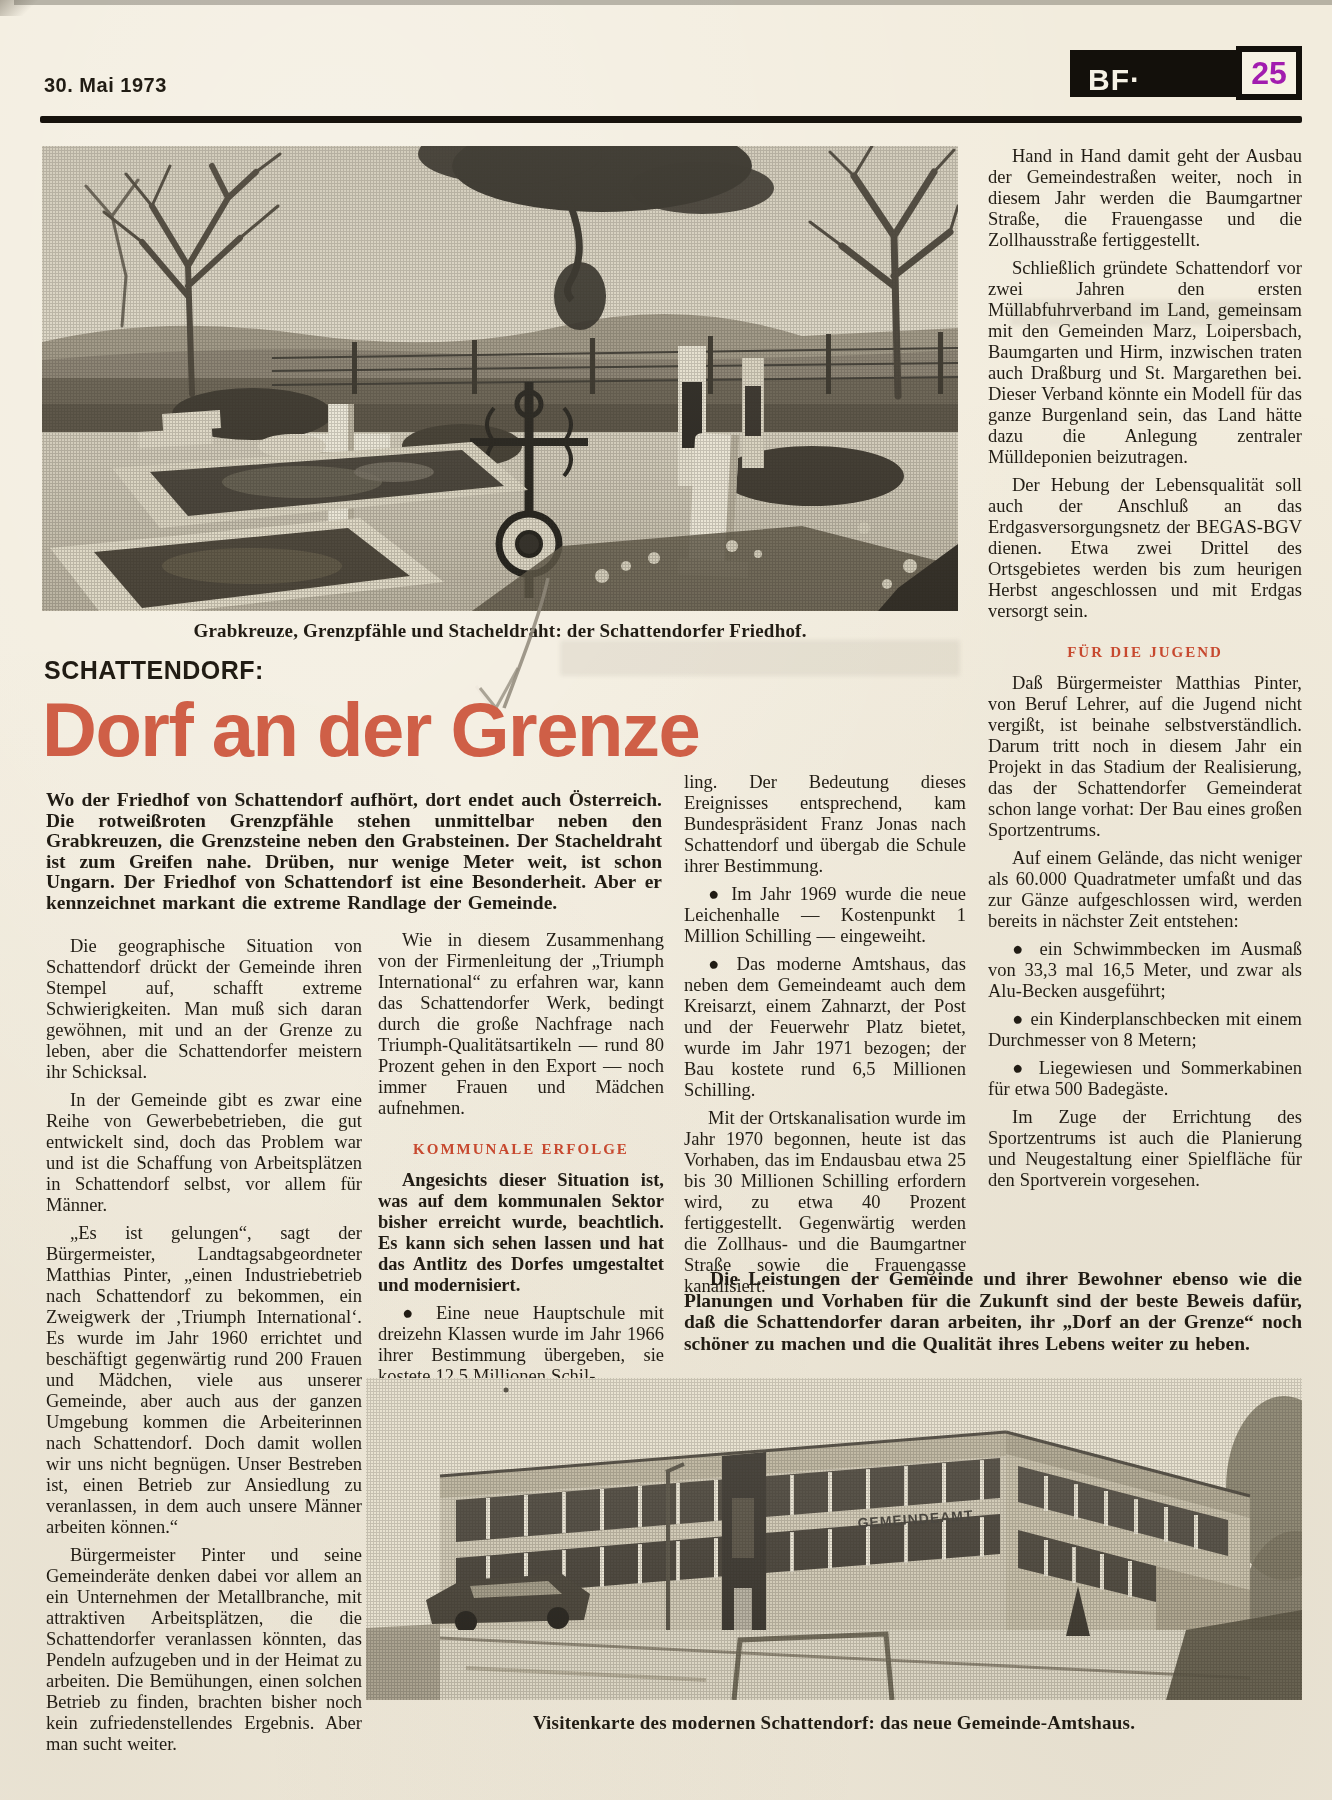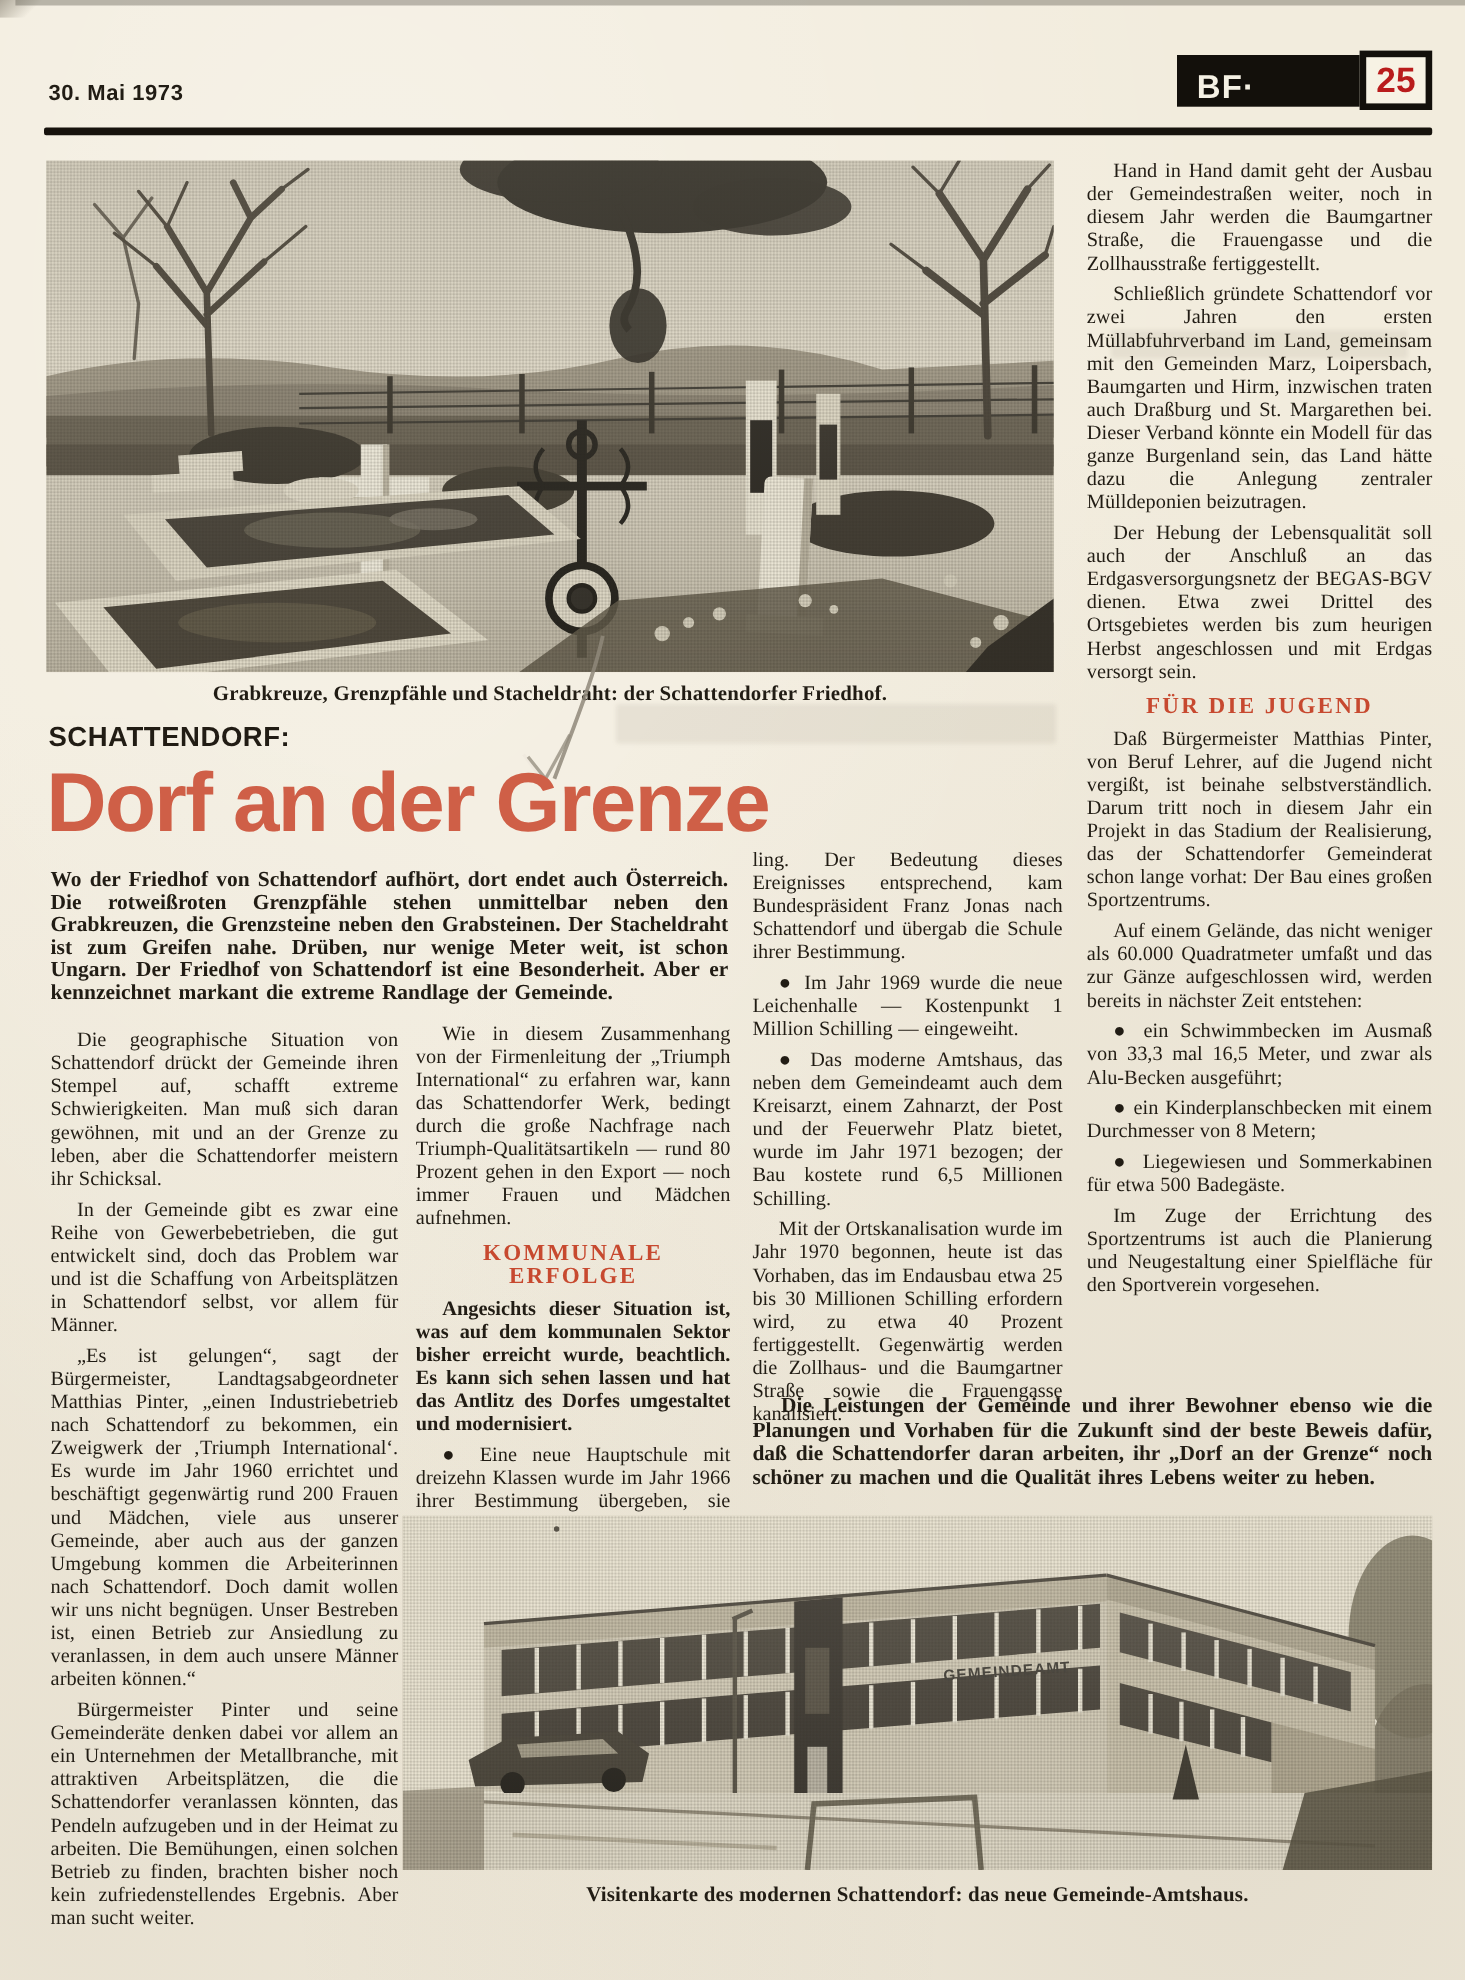--- a/index.html
+++ b/index.html
@@ -18,21 +18,21 @@
       radial-gradient(ellipse at 5% 95%, rgba(110,95,70,.08), transparent 45%);
   }
   .abs{position:absolute;}
   
   .date{left:44px; top:74px; font-family:"Liberation Sans",sans-serif; font-weight:700; font-size:20px; letter-spacing:.5px;}
   .bf-box{left:1070px; top:50px; width:168px; height:47px; background:var(--masthead-bg,#13100b);
     color:#f5f1e4; font-family:"Liberation Sans",sans-serif; font-weight:700; font-size:30px;
     display:flex; align-items:flex-end; padding-left:18px; box-sizing:border-box; letter-spacing:1px;}
   .num-box{left:1236px; top:46px; width:66px; height:54px; background:#f7f2e4; border:6px solid var(--masthead-bg,#13100b);
     box-sizing:border-box; display:flex; align-items:center; justify-content:center;
-    font-family:"Liberation Sans",sans-serif; font-weight:700; font-size:32px; color:#b91c1c;}
+    font-family:"Liberation Sans",sans-serif; font-weight:700; font-size:32px; color:#a21caf;}
   .rule{left:40px; top:116px; width:1262px; height:7px; background:#17130d; border-radius:2px;}
   .top-edge{left:14px; top:0; width:1318px; height:5px; background:#2e2a22; opacity:.30;}
   .corner-mark{left:0; top:0; width:44px; height:16px; background:linear-gradient(135deg,#5a5344,transparent 65%); opacity:.45;}
   
   .photo{overflow:hidden; background:#cdc7b6;}
   .photo svg{display:block;}
   .dots{position:absolute; inset:0; pointer-events:none;
     background-image:radial-gradient(rgba(25,20,12,.20) 1px, transparent 1.35px);
     background-size:3px 3px;}
   .veil{position:absolute; inset:0; pointer-events:none;
@@ -42,21 +42,21 @@
   .kicker{left:44px; top:656px; font-family:"Liberation Sans",sans-serif; font-weight:700; font-size:25px; letter-spacing:.5px;}
   .headline{left:42px; top:692px; width:860px; font-family:"Liberation Sans",sans-serif; font-weight:700;
     font-size:76px; line-height:1.0; letter-spacing:-1.5px; color:var(--accent-headline,#cf5f47);}
   
   .lead{left:46px; top:790px; width:616px; font-weight:700; font-size:19.5px; line-height:20.5px;
     text-align:justify; word-spacing:2px;}
   .col{ text-align:justify; font-size:18.5px; line-height:21px; word-spacing:.5px;}
   .col p{margin:0 0 7px; text-indent:24px;}
   .col p.bold{font-weight:700;}
   .subhead{color:var(--accent-subhead,#c7492f); font-weight:700; text-align:center; text-indent:0 !important;
-    letter-spacing:2px; font-size:21px; margin:9px 0 10px !important;}
+    letter-spacing:2px; font-size:15px; margin:20px 0 10px !important;}
   .col-a{left:46px;  top:936px; width:316px;}
   .col-b{left:378px; top:930px; width:286px;}
   .col-c{left:684px; top:772px; width:282px;}
   .col-d{left:988px; top:146px; width:314px;}
   .closing{left:684px; top:1268px; width:618px; font-weight:700; font-size:19.5px; line-height:21.5px;
     text-align:justify; word-spacing:1.5px;}
   .closing p{margin:0; text-indent:26px;}
   .bleed{position:absolute; pointer-events:none; background:rgba(120,108,90,.10); filter:blur(2px); border-radius:3px;}
 </style>
 </head>

